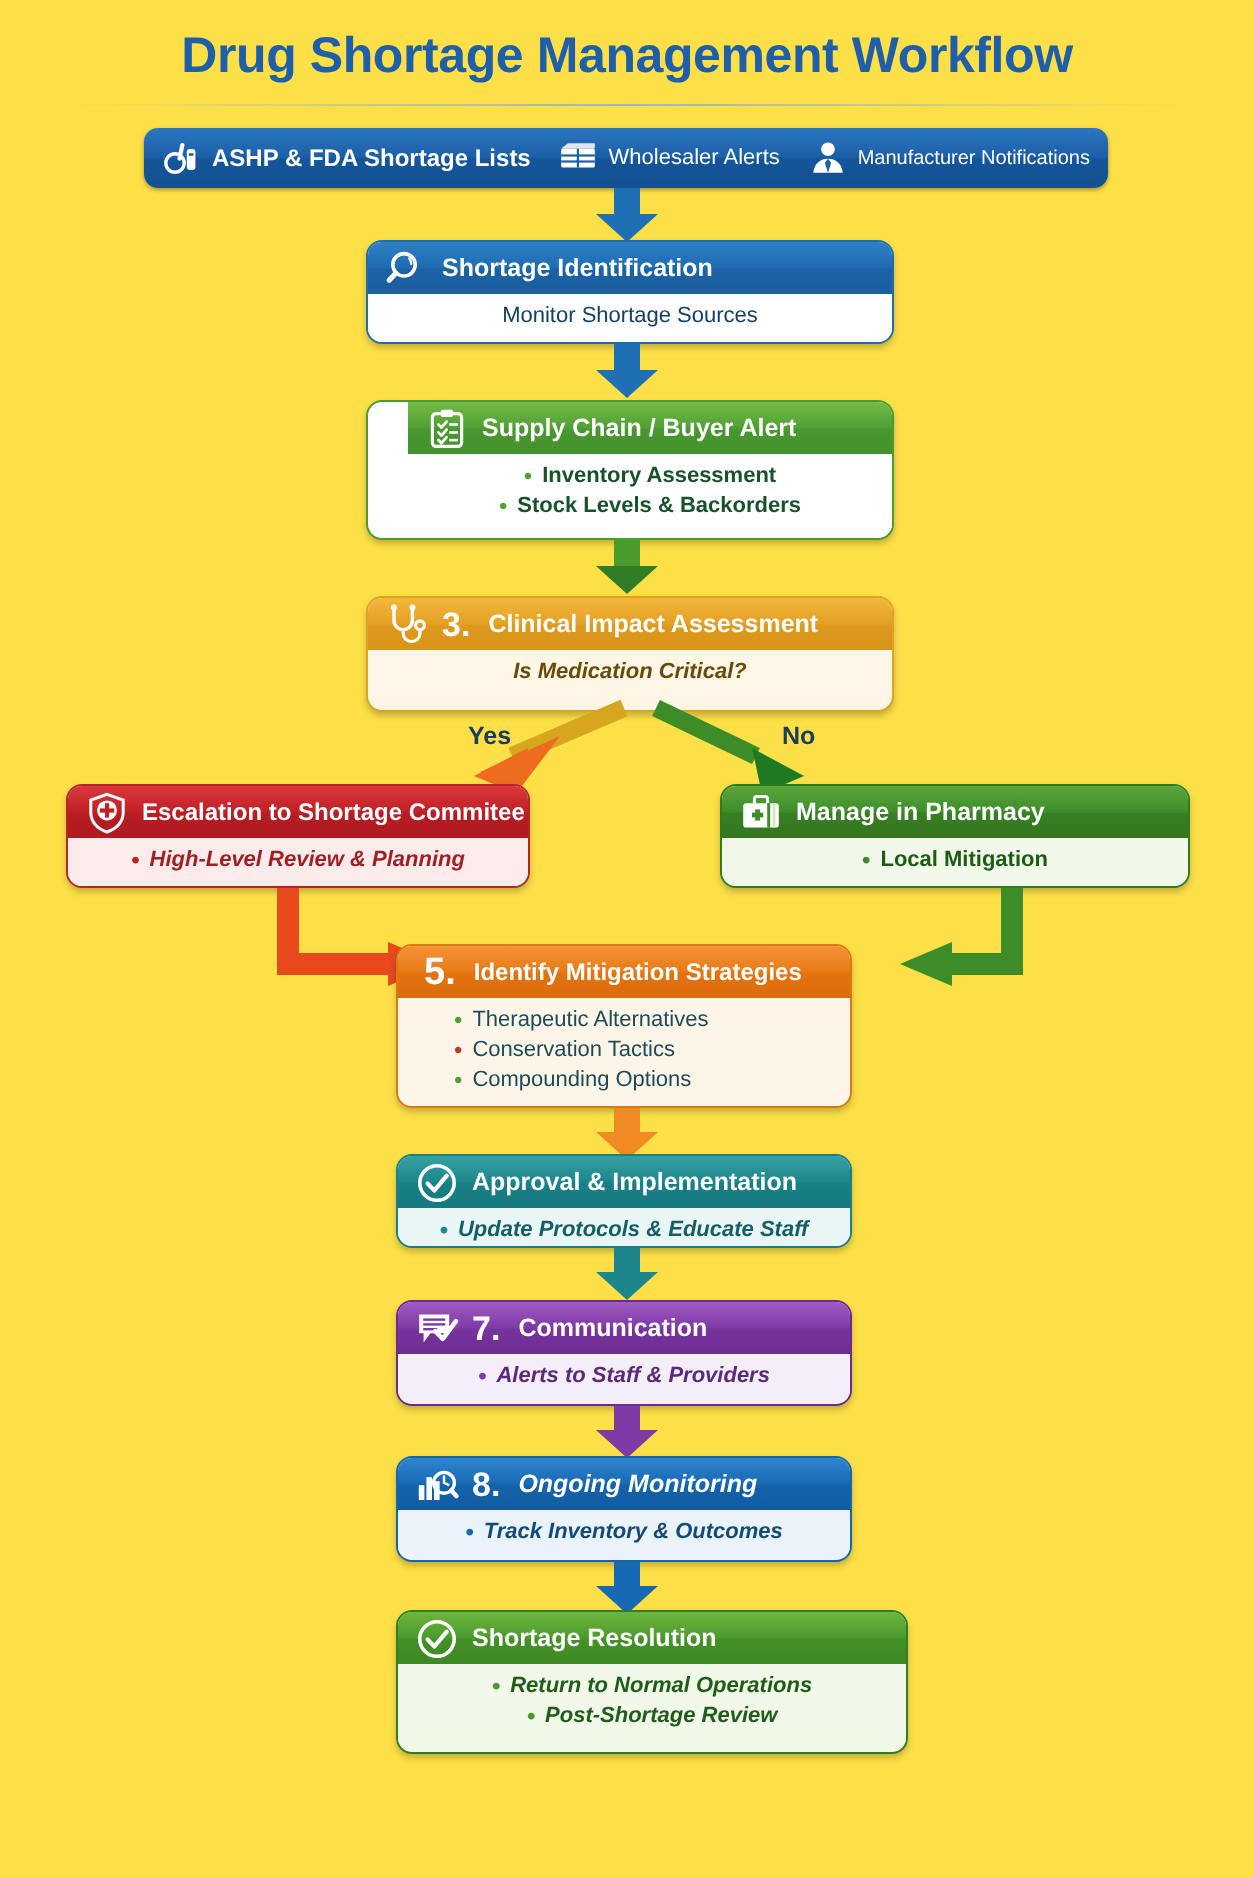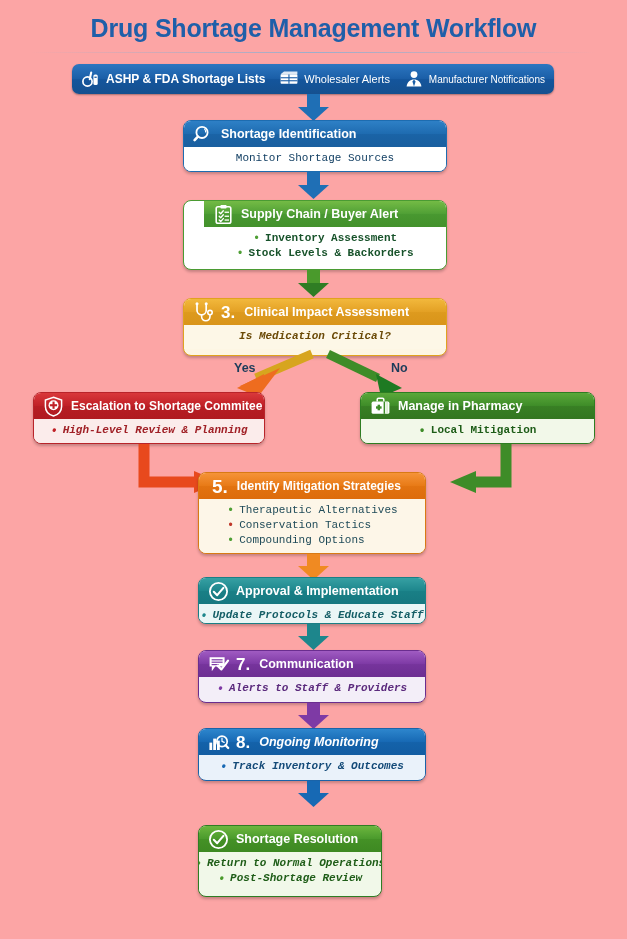--- a/index.html
+++ b/index.html
@@ -11,21 +11,21 @@
     width: 627px;
     height: 939px;
     position: relative;
     overflow: hidden;
     font-family: "Liberation Sans", sans-serif;
     color: #1b3c5a;
   }
   .canvas {
     position: absolute;
     inset: 0;
-    background: #fca5a5;
+    background: #fde047;
   }
 
   
   .title {
     position: absolute;
     left: 0; right: 0;
     top: 14px;
     text-align: center;
     font-size: 25px;
     font-weight: bold;
@@ -91,25 +91,24 @@
     white-space: nowrap;
   }
   .node .hdr .hicon { width: 21px; height: 21px; flex: none; display:block; }
   .node .body {
     padding: 4px 8px 5px 8px;
     box-sizing: border-box;
     font-size: 11px;
   }
   .node .body .line {
     display: flex;
-    align-items: center;
+    align-items: flex-start;
     gap: 5px;
     line-height: 15px;
     white-space: nowrap;
-    font-family: Liberation Mono, monospace;
   }
   .node .body .line .dot { font-size: 12px; line-height: 14px; }
   .center-line { justify-content: center; }
 
   
   .n-blue   { background: #ffffff; border: 1px solid #1d6cb0; }
   .n-blue .hdr   { background: linear-gradient(to bottom,#2e80c6 0%,#1e6bb0 50%,#1a63a6 52%,#1a5f9f 100%); }
   .n-blue .body  { background: #ffffff; color: #123f63; }
 
   .n-green  { background: #ffffff; border: 1px solid #4a9b33; }
@@ -460,21 +459,21 @@
         <span>Track Inventory &amp; Outcomes</span>
       </div>
     </div>
   </div>
 
   <svg class="conn" style="left:296px; top:781px;" width="36" height="28">
     <rect x="11" y="0" width="13" height="14" fill="#1769b4"></rect>
     <path d="M2 12 L33 12 L17.5 26 Z" fill="#1769b4"></path>
   </svg>
 
-  <div class="node n-green2" style="left:198px; top:805px; width:184px; height:72px;margin-top:20px;">
+  <div class="node n-green2" style="left:198px; top:805px; width:256px; height:72px;">
     <div class="hdr">
       <span class="hicon">
         <svg viewBox="0 0 21 21" width="21" height="21">
           <circle cx="10.5" cy="10.5" r="8.6" fill="none" stroke="#ffffff" stroke-width="1.8"></circle>
           <path d="M5.8 10.8 L9.2 14.2 L15.4 6.8" stroke="#ffffff" stroke-width="2.1" fill="none" stroke-linecap="round" stroke-linejoin="round"></path>
         </svg>
       </span>
       <span>Shortage Resolution</span>
     </div>
     <div class="body">

